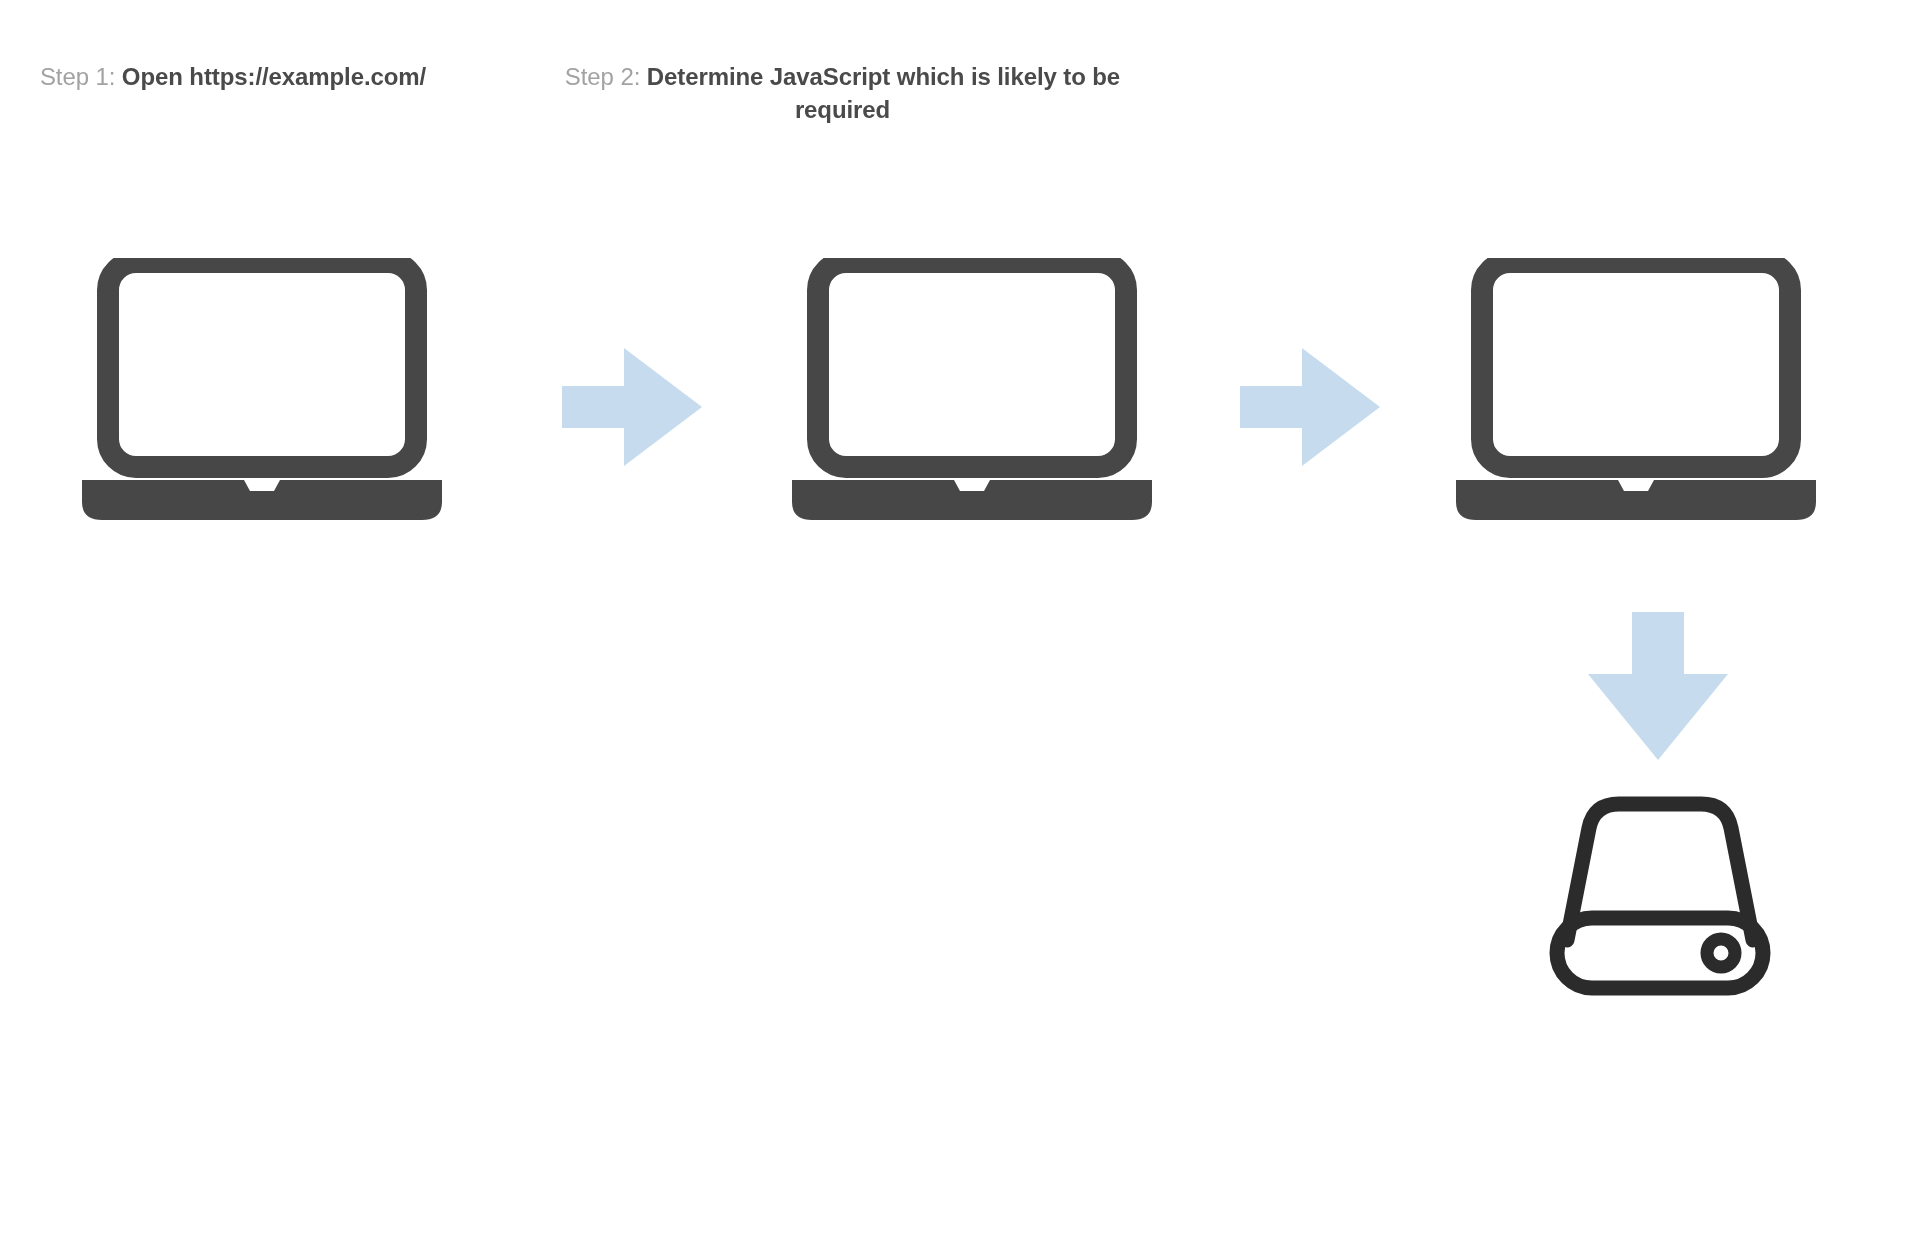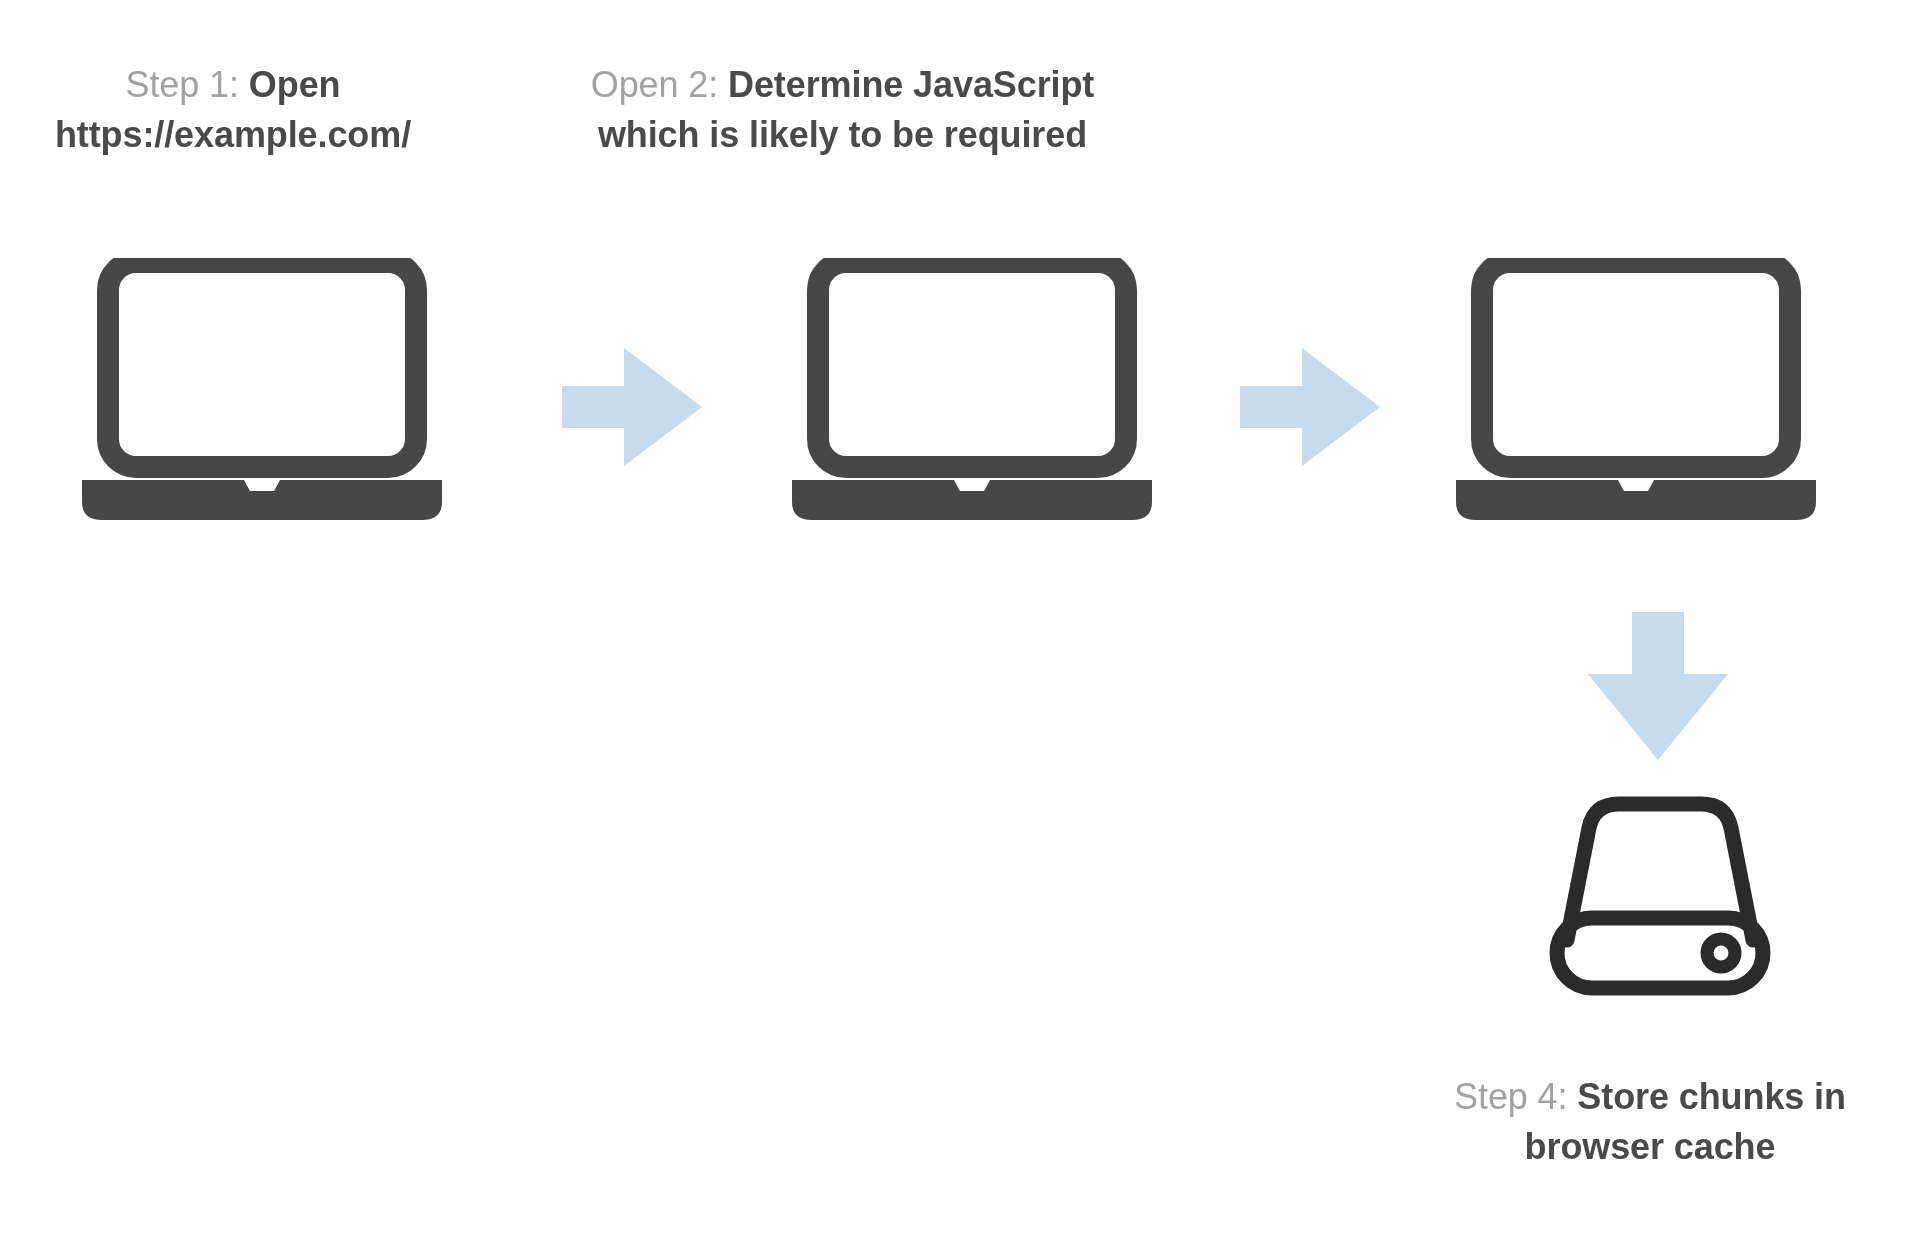--- a/index.html
+++ b/index.html
@@ -18,21 +18,21 @@
 
   .canvas {
     position: absolute;
     inset: 0;
   }
 
   
   .caption {
     position: absolute;
     text-align: center;
-    font-size: 36px;
+    font-size: 24px;
     line-height: 1.38;
     letter-spacing: -0.1px;
     color: #4a4a4a;
   }
   .caption .prefix {
     color: #a2a2a2;
     font-weight: 400;
   }
   .caption .body {
     color: #4a4a4a;
@@ -101,21 +101,21 @@
     </svg>
   </div>
 
   <div class="arrow-right" id="arrow-1">
     <svg viewBox="0 0 140 118" xmlns="http://www.w3.org/2000/svg">
       <polygon points="0,38 62,38 62,0 140,59 62,118 62,80 0,80" fill="#c6dcee"></polygon>
     </svg>
   </div>
 
   <div class="caption" id="caption-2">
-    <span class="prefix">Open 2: </span><span class="body">Determine JavaScript which is likely to be required</span>
+    <span class="prefix">Step 2: </span><span class="body">Determine JavaScript which is likely to be required</span>
   </div>
 
   <div class="laptop" id="laptop-2">
     <svg viewBox="0 0 418 320" xmlns="http://www.w3.org/2000/svg">
       <rect x="30" y="4" width="308" height="205" rx="28" ry="28" fill="none" stroke="#474747" stroke-width="22"></rect>
       <path d="M4 222 L166 222 L172 233 L196 233 L202 222 L364 222
                L364 244 Q364 262 344 262 L24 262 Q4 262 4 244 Z" fill="#474747"></path>
     </svg>
   </div>
 
@@ -144,17 +144,14 @@
     <svg viewBox="0 0 230 210" xmlns="http://www.w3.org/2000/svg">
 
       <path d="M22 150 L44 38 Q49 14 74 14 L156 14 Q181 14 186 38 L208 150" fill="none" stroke="#2b2b2b" stroke-width="15" stroke-linecap="round" stroke-linejoin="round"></path>
 
       <rect x="12" y="128" width="206" height="70" rx="35" ry="35" fill="none" stroke="#2b2b2b" stroke-width="15"></rect>
 
       <circle cx="176" cy="163" r="14" fill="none" stroke="#2b2b2b" stroke-width="13"></circle>
     </svg>
   </div>
 
-  <div class="caption" id="caption-4">
-    <span class="prefix">Step 4: </span><span class="body">Store chunks in browser cache</span>
-  </div>
 
 </div>
 
 </body></html>

